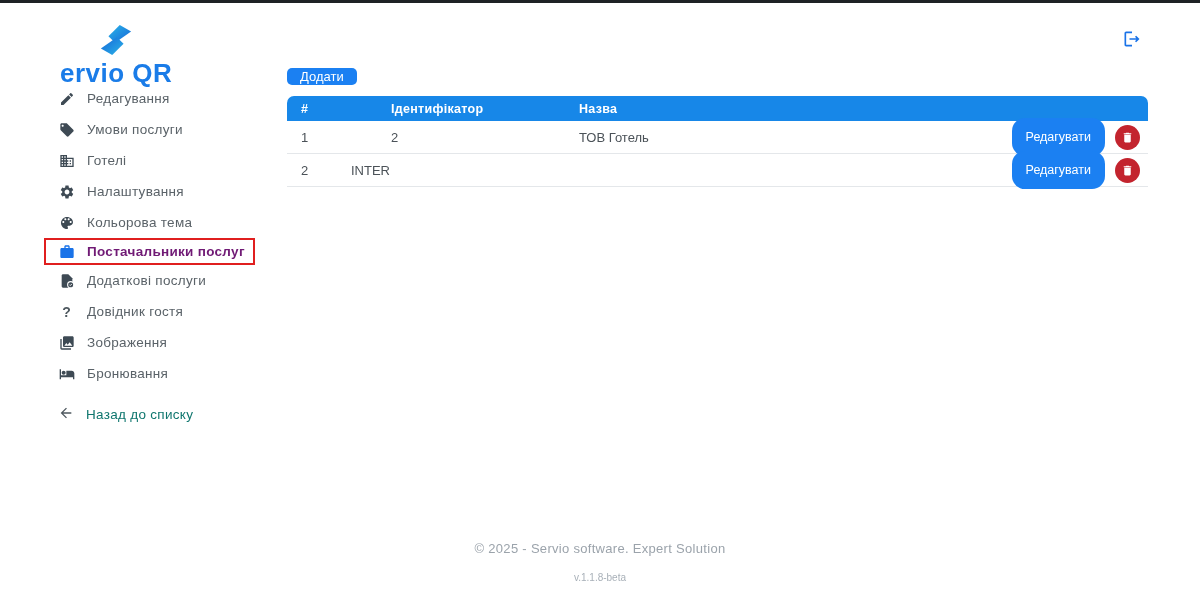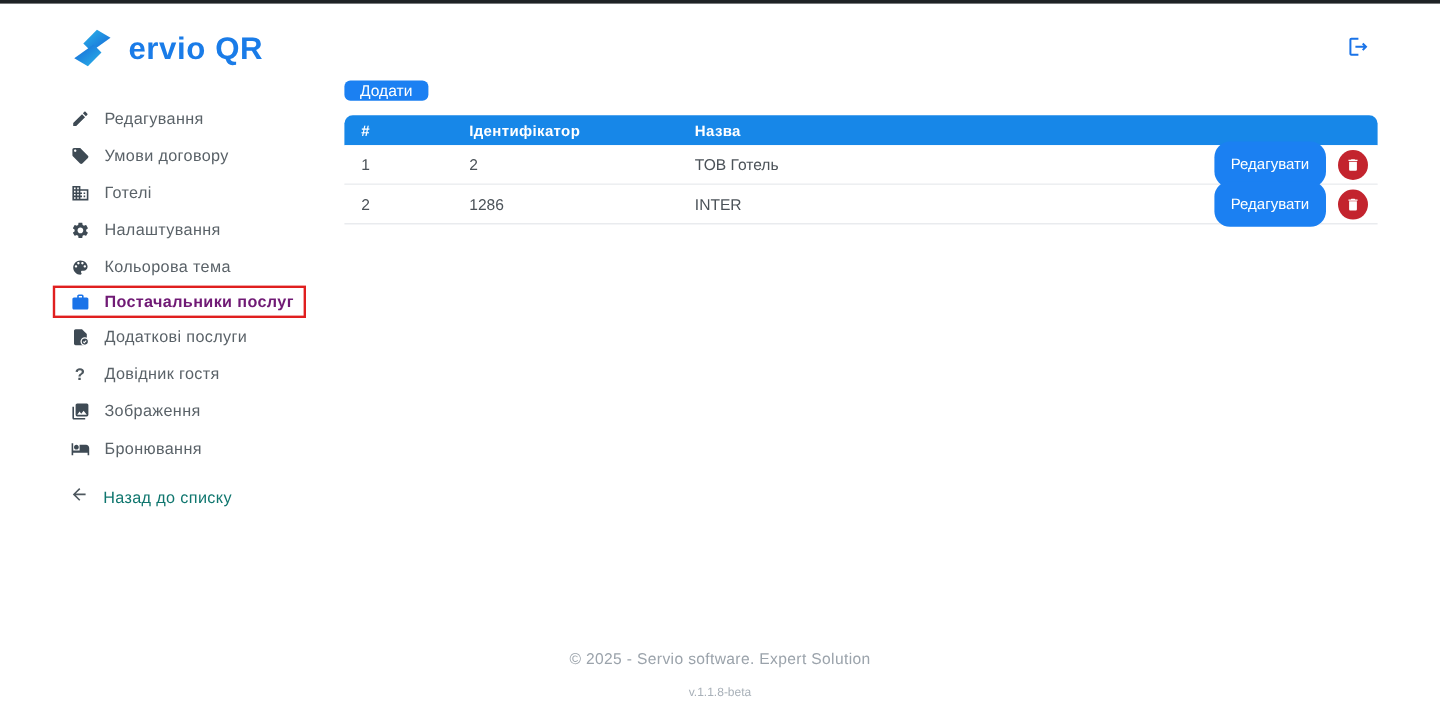--- a/index.html
+++ b/index.html
@@ -2,21 +2,21 @@
 <html style="--primary: #1b80f2; --table-header: #1787e8; --danger: #c3242e; --highlight: #e01f1f; --logo-blue: #1a7ce8;"><head>
 <meta charset="utf-8">
 <style>
   * { margin:0; padding:0; box-sizing:border-box; }
   html,body { width:1200px; height:591px; background:#fff; }
   body { font-family:"Liberation Sans", sans-serif; color:#4b5258; overflow:hidden; }
   .page { position:relative; width:1200px; height:591px; background:#fff; border-top:3px solid #1e2225; }
 
   
   .topbar { position:absolute; top:0; left:0; right:0; height:62px; }
-  .logo { position:absolute; left:60px; top:20px; display:flex; align-items:center; gap:13px; cursor:pointer; }
+  .logo { position:absolute; left:60px; top:20px; display:flex; align-items:center; gap:1px; cursor:pointer;flex-direction:column; }
   .logo svg { width:34px; height:34px; }
   .logo-text { font-size:26px; font-weight:700; color:var(--logo-blue,#1a7ce8); letter-spacing:0.5px; }
   .logout-btn { position:absolute; right:58px; top:26px; background:none; border:none; cursor:pointer; }
   .logout-btn svg { width:20px; height:20px; fill:#1a73e8; }
 
   
   .sidebar { position:absolute; left:0; top:80px; width:287px; }
   .side-list { list-style:none; }
   .side-item { display:flex; align-items:center; gap:12px; height:31px; margin-left:44px;
                padding:0 10px 0 14px; width:fit-content; cursor:pointer; }
@@ -94,21 +94,21 @@
             </svg>
           </span>
     <span class="label">Редагування</span>
   </li>
         <li class="side-item">
     <span class="icon">
             <svg viewBox="0 0 24 24">
               <path d="M21.41 11.58l-9-9C12.05 2.22 11.55 2 11 2H4c-1.1 0-2 .9-2 2v7c0 .55.22 1.05.59 1.42l9 9c.36.36.86.58 1.41.58.55 0 1.05-.22 1.41-.59l7-7c.37-.36.59-.86.59-1.41 0-.55-.23-1.06-.59-1.42zM5.5 7C4.67 7 4 6.33 4 5.5S4.67 4 5.5 4 7 4.67 7 5.5 6.33 7 5.5 7z"></path>
             </svg>
           </span>
-    <span class="label">Умови договору</span>
+    <span class="label">Умови послуги</span>
   </li>
         <li class="side-item">
     <span class="icon">
             <svg viewBox="0 0 24 24">
               <path d="M12 7V3H2v18h20V7H12zM6 19H4v-2h2v2zm0-4H4v-2h2v2zm0-4H4V9h2v2zm0-4H4V5h2v2zm4 12H8v-2h2v2zm0-4H8v-2h2v2zm0-4H8V9h2v2zm0-4H8V5h2v2zm10 12h-8v-2h2v-2h-2v-2h2v-2h-2V9h8v10zm-2-8h-2v2h2v-2zm0 4h-2v2h2v-2z"></path>
             </svg>
           </span>
     <span class="label">Готелі</span>
   </li>
         <li class="side-item">
@@ -196,21 +196,20 @@
       <button class="edit-btn">Редагувати</button>
       <button class="del-btn">
         <svg viewBox="0 0 24 24">
           <path d="M6 19c0 1.1.9 2 2 2h8c1.1 0 2-.9 2-2V7H6v12zM19 4h-3.5l-1-1h-5l-1 1H5v2h14V4z"></path>
         </svg>
       </button>
     </div>
   </div>
           <div class="trow">
     <div class="col-num">2</div>
-    <div class="col-id">1286</div>
     <div class="col-name">INTER</div>
     <div class="col-actions">
       <button class="edit-btn">Редагувати</button>
       <button class="del-btn">
         <svg viewBox="0 0 24 24">
           <path d="M6 19c0 1.1.9 2 2 2h8c1.1 0 2-.9 2-2V7H6v12zM19 4h-3.5l-1-1h-5l-1 1H5v2h14V4z"></path>
         </svg>
       </button>
     </div>
   </div>

